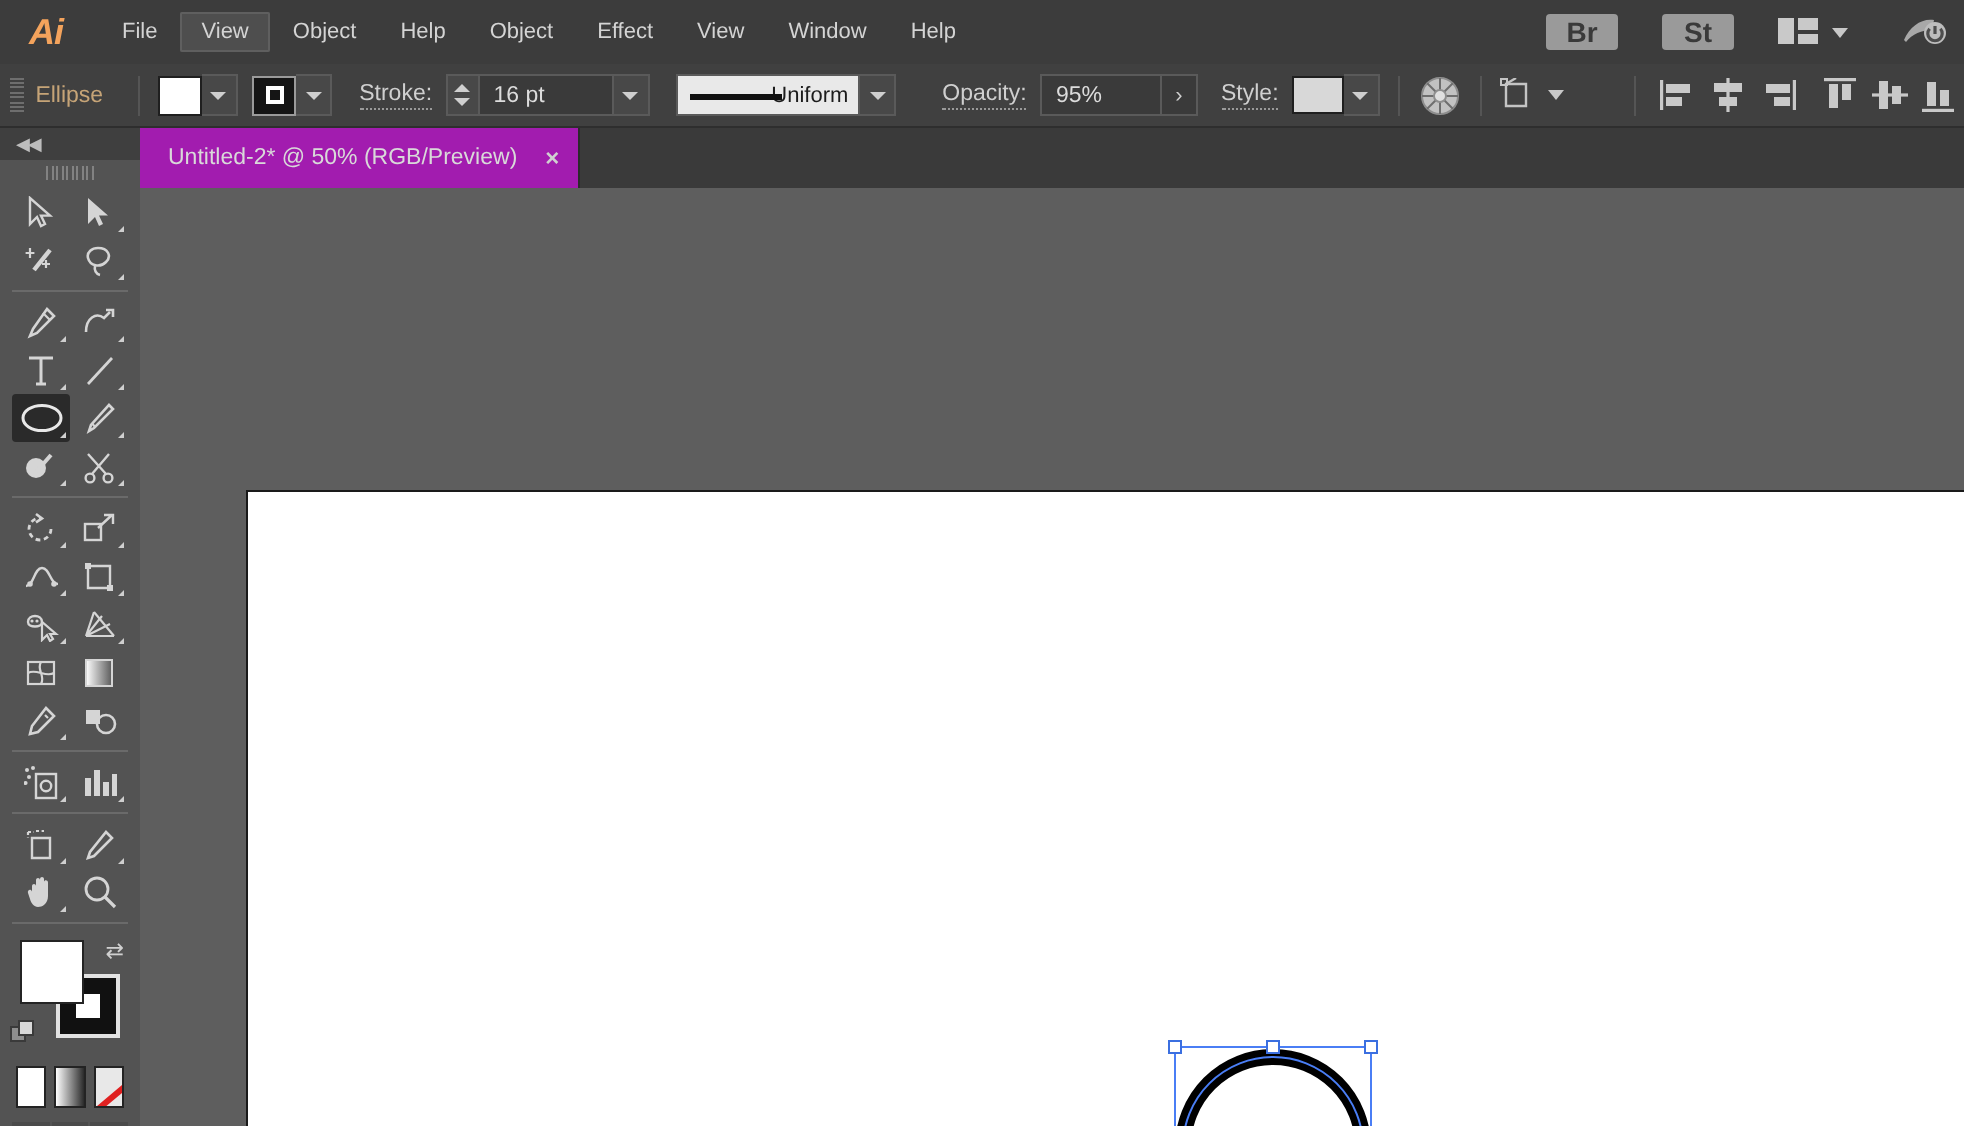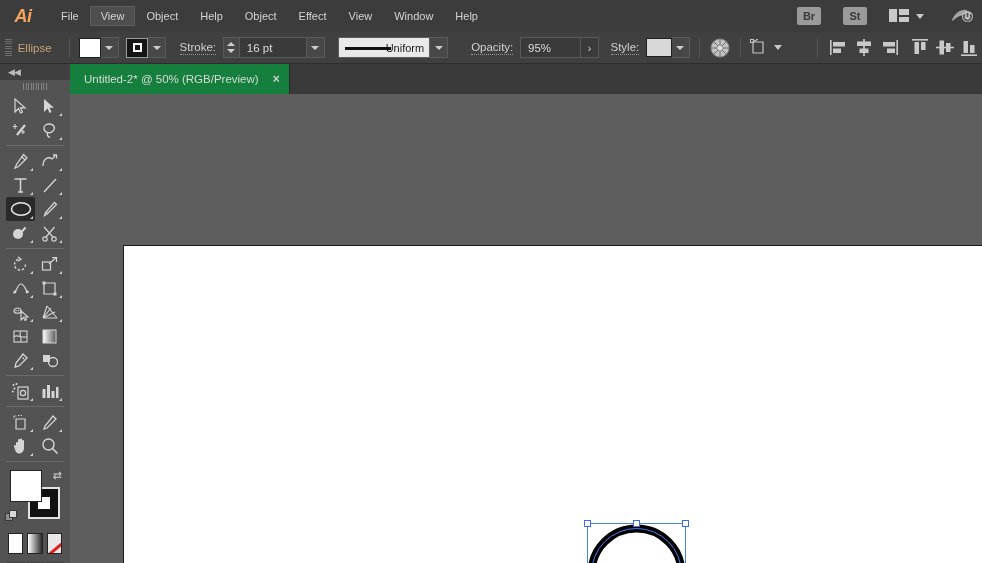--- a/index.html
+++ b/index.html
@@ -23,22 +23,22 @@
     letter-spacing: -0.5px; padding-left: 6px;
   }
   .menu-items { display: flex; align-items: center; margin-left: 10px; }
   .menu-item {
     color: #d4d4d4; font-size: 11px; padding: 4px 11px;
     border-radius: 1px; white-space: nowrap;
   }
   .menu-item.active { background: #4e4e4e; box-shadow: inset 0 0 0 1px #5f5f5f; }
   .menu-right { margin-left: auto; display: flex; align-items: center; padding-right: 8px; }
   .app-chip {
-    width: 24px; height: 18px; background: #9a9a9a; color: #3a3a3a;
-    font-size: 11px; font-weight: bold; display: flex;
+    width: 36px; height: 18px; background: #9a9a9a; color: #3a3a3a;
+    font-size: 14px; font-weight: bold; display: flex;
     align-items: center; justify-content: center; border-radius: 2px;
     margin-right: 22px;
   }
   .arrange-ico { display: flex; align-items: center; margin-right: 26px; }
   .chev-dn {
     width: 0; height: 0; border-left: 4.5px solid transparent;
     border-right: 4.5px solid transparent; border-top: 5px solid #c8c8c8;
     margin-left: 7px;
   }
 
@@ -102,21 +102,21 @@
   .profile-box span { color: #1c1c1c; font-size: 11px; }
 
   .icon-btn { display: flex; align-items: center; justify-content: center; }
 
   
   .tabbar {
     position: absolute; left: 70px; top: 64px; width: 912px; height: 30px;
     background: #3a3a3a; display: flex; align-items: flex-end;
   }
   .doc-tab {
-    height: 30px; background: #15803d; display: flex; align-items: center;
+    height: 30px; background: #a21caf; display: flex; align-items: center;
     padding: 0 9px 0 14px; border-right: 1px solid #2b2b2b;
   }
   .doc-tab .tt { color: #d9d9d9; font-size: 11.5px; }
   .tab-close { color: #d0d0d0; font-size: 12px; margin-left: 14px; font-weight: bold; line-height: 1; }
 
   
   .toolbar {
     position: absolute; left: 0; top: 64px; width: 70px; height: 499px;
     background: #535353;
   }

